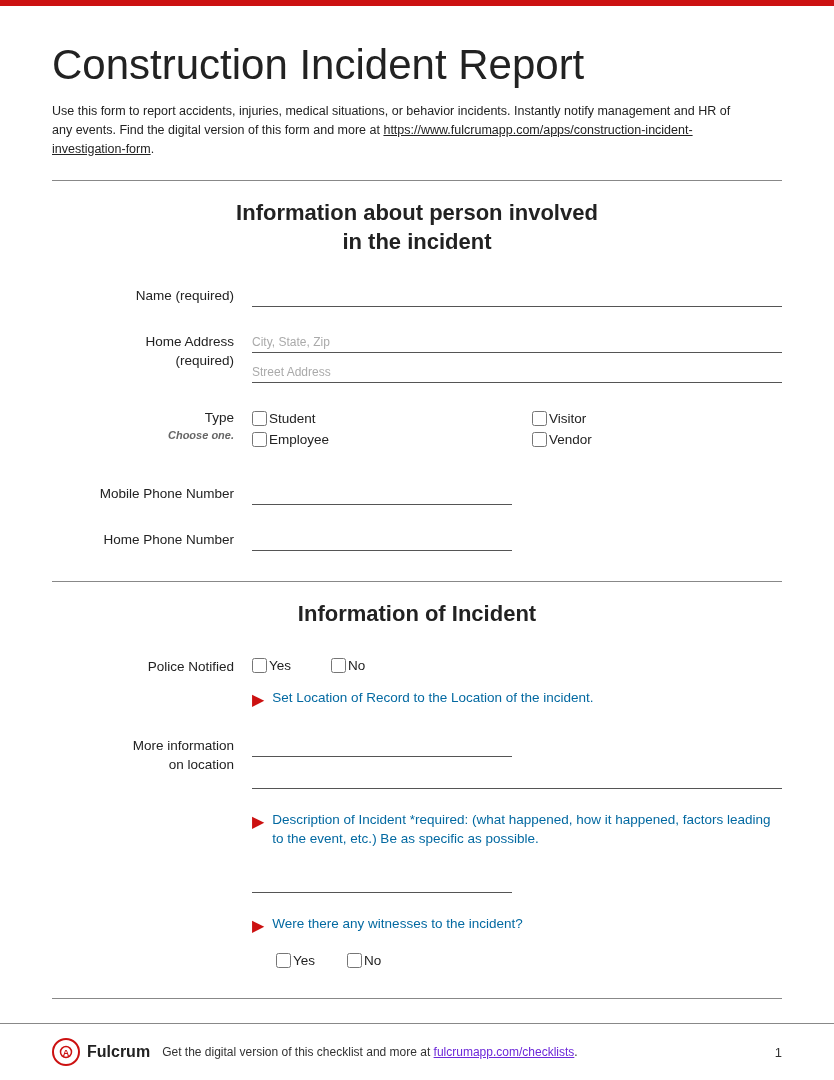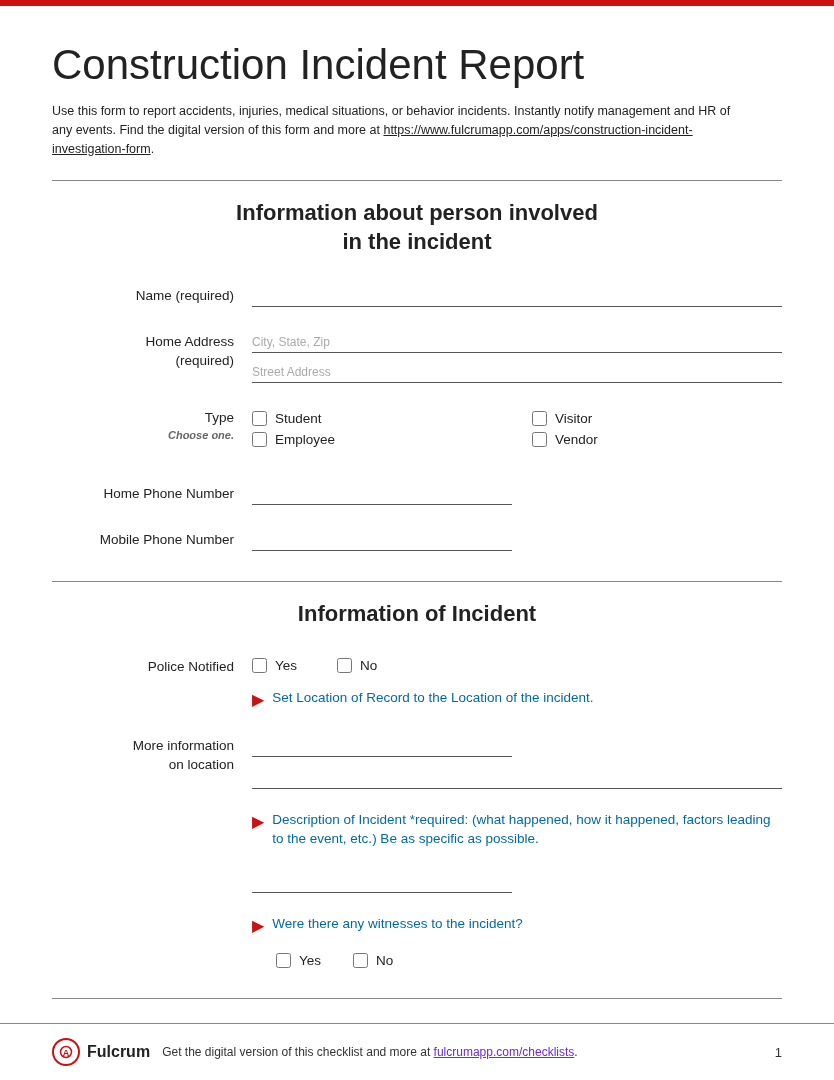--- a/index.html
+++ b/index.html
@@ -97,21 +97,21 @@
     .checkbox-grid {
       display: grid;
       grid-template-columns: 1fr 1fr;
       gap: 6px 30px;
       margin-top: 4px;
     }
     .checkbox-item {
       display: flex;
       align-items: center;
       font-size: 13.5px;
-      gap: 8px;
+      gap: 2px;
     }
     .checkbox-item input[type="checkbox"] {
       width: 15px;
       height: 15px;
       accent-color: #222;
       flex-shrink: 0;
     }
     .arrow-row {
       display: flex;
       align-items: flex-start;
@@ -230,28 +230,28 @@
           </label>
           <label class="checkbox-item">
             <input type="checkbox" style="">
             <span>Vendor</span>
           </label>
         </div>
       </div>
     </div>
 
     <div class="form-row">
+      <div class="form-label">Mobile Phone Number</div>
+      <div class="form-field">
+        <input class="underline-input short-input" type="text" style="">
+      </div>
+    </div>
+
+    <div class="form-row">
       <div class="form-label">Home Phone Number</div>
-      <div class="form-field">
-        <input class="underline-input short-input" type="text" style="">
-      </div>
-    </div>
-
-    <div class="form-row">
-      <div class="form-label">Mobile Phone Number</div>
       <div class="form-field">
         <input class="underline-input short-input" type="text" style="">
       </div>
     </div>
   </div>
 
   <hr class="divider">
 
   <div class="form-section">
     <div class="section-title">Information of Incident</div>

